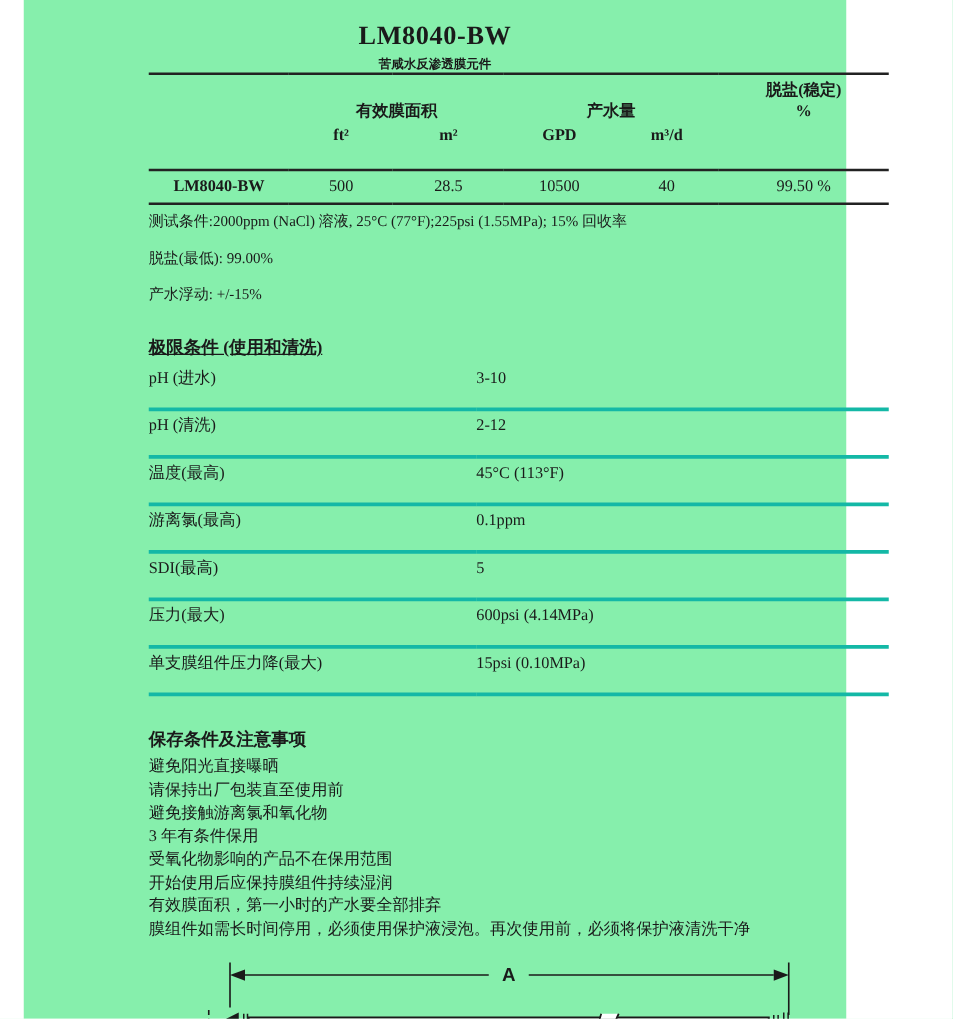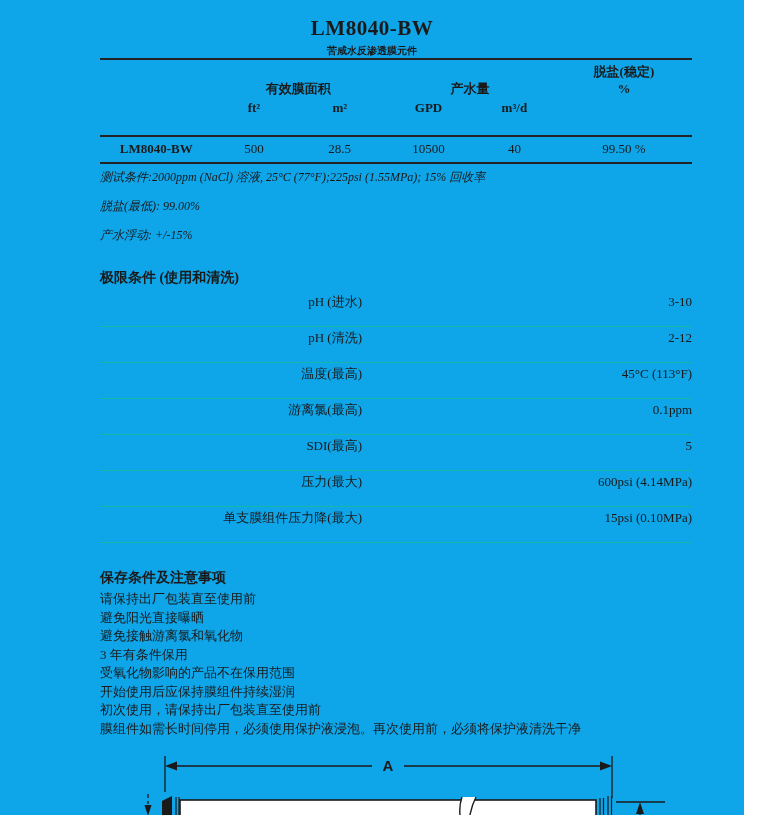--- a/index.html
+++ b/index.html
@@ -1,47 +1,47 @@
 <!DOCTYPE html>
 <html><head>
 <meta charset="utf-8">
 <style>
   html,body { margin:0; padding:0; background:#ffffff; }
   body {
     width:762px; height:815px; overflow:hidden;
     color:#1a1a1a;
     font-family:"Liberation Serif","DejaVu Serif",serif;
   }
-  .page { position:relative; width:744px; height:815px; background:#0ea5e9; }
+  .page { position:relative; width:658px; height:815px; background:#86efac;margin-left:19px; }
   .content { margin-left:100px; width:592px; }
 
   .doc-title { padding-top:16px; text-align:center; font-size:21px; font-weight:bold; letter-spacing:0.5px; }
   .doc-subtitle { margin-top:3px; text-align:center; font-size:10px; font-weight:bold; }
 
   .sec-heading { font-size:14px; font-weight:bold; }
   .spec-heading { margin-top:8px; margin-bottom:2px; }
 
   
   table.spec { width:100%; border-collapse:collapse; border-top:2px solid #222; border-bottom:2px solid #222; font-size:13px; }
   table.spec th, table.spec td { font-weight:normal; padding:1px 2px; text-align:center; }
   table.spec .grp { font-weight:bold; padding-top:20px; vertical-align:bottom; }
   table.spec .sub { font-weight:bold; padding-bottom:19px; vertical-align:bottom; }
   table.spec .rej { font-weight:bold; vertical-align:top; padding-top:4px; line-height:1.3; border-bottom:2px solid #222; }
   table.spec .rej span { display:block; }
   table.spec tr.subrow th { border-bottom:2px solid #222; }
   table.spec tr.datarow td { padding:4px 2px 5px; }
   table.spec td.model { font-weight:bold; }
 
-  .note { font-size:12px; margin-top:12px;font-style:italic; }
+  .note { font-size:12px; margin-top:12px; }
   .note.first { margin-top:5px; }
 
   
-  .limits-heading { margin-top:25px; }
+  .limits-heading { margin-top:25px;text-decoration:underline; }
   table.limits { width:100%; border-collapse:collapse; font-size:13px; margin-top:4px; }
-  table.limits td { border-bottom:1px solid #14b8a6; padding:2px 0 15px; text-align:right; }
+  table.limits td { border-bottom:3px solid #14b8a6; padding:2px 0 15px; text-align:left; }
   table.limits td.lbl { width:262px; }
 
   
   .storage-heading { margin-top:26px; margin-bottom:3px; }
   .storage-line { font-size:13px; line-height:18.5px; }
 
   
   svg.diagram { display:block; margin-top:16px; }
   .dimlabel { font-family:"Liberation Sans","DejaVu Sans",sans-serif; font-size:15px; font-weight:bold; fill:#1a1a1a; }
   .flowlabel { font-family:"Liberation Sans","DejaVu Sans",sans-serif; font-size:13px; letter-spacing:1px; fill:#1a1a1a; }
@@ -125,27 +125,27 @@
           <td class="val">600psi (4.14MPa)</td>
         </tr>
         <tr>
           <td class="lbl">单支膜组件压力降(最大)</td>
           <td class="val">15psi (0.10MPa)</td>
         </tr>
       </tbody>
     </table>
 
     <div class="sec-heading storage-heading">保存条件及注意事项</div>
+    <div class="storage-line">避免阳光直接曝晒</div>
     <div class="storage-line">请保持出厂包装直至使用前</div>
-    <div class="storage-line">避免阳光直接曝晒</div>
     <div class="storage-line">避免接触游离氯和氧化物</div>
     <div class="storage-line">3 年有条件保用</div>
     <div class="storage-line">受氧化物影响的产品不在保用范围</div>
     <div class="storage-line">开始使用后应保持膜组件持续湿润</div>
-    <div class="storage-line">初次使用，请保持出厂包装直至使用前</div>
+    <div class="storage-line">有效膜面积，第一小时的产水要全部排弃</div>
     <div class="storage-line">膜组件如需长时间停用，必须使用保护液浸泡。再次使用前，必须将保护液清洗干净</div>
 
     <svg class="diagram" width="592" height="140" viewBox="0 0 592 140">
       <g stroke="#1a1a1a" stroke-width="1.3" fill="none">
         <line x1="65" y1="2" x2="65" y2="38"></line>
         <line x1="512" y1="2" x2="512" y2="44"></line>
         <line x1="77" y1="12" x2="272" y2="12"></line>
         <line x1="304" y1="12" x2="500" y2="12"></line>
         <polygon points="65,12 77,7.5 77,16.5" fill="#1a1a1a" stroke="none"></polygon>
         <polygon points="512,12 500,7.5 500,16.5" fill="#1a1a1a" stroke="none"></polygon>

